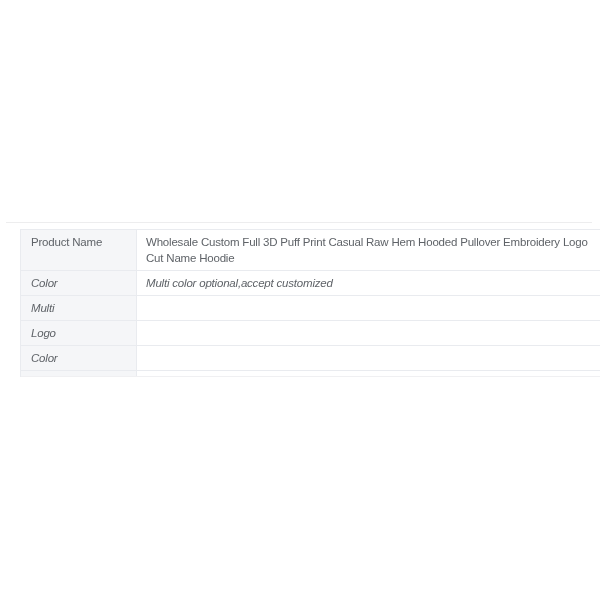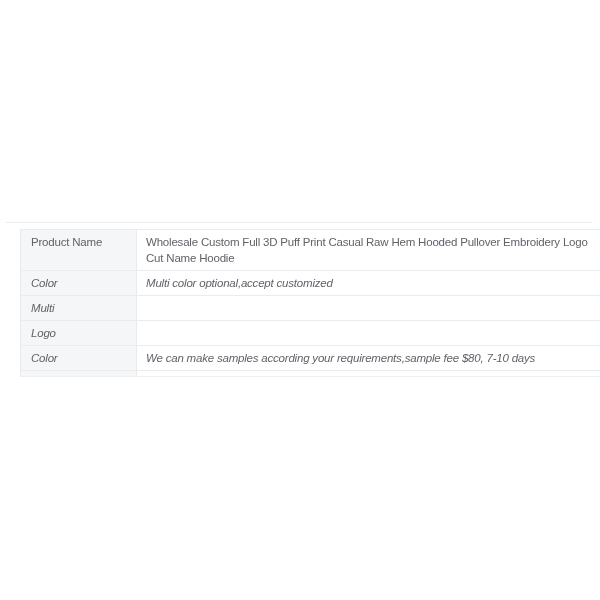--- a/index.html
+++ b/index.html
@@ -97,21 +97,20 @@
   <div class="spec-row single">
     <div class="cell-label">Multi</div>
   </div>
 
   <div class="spec-row single">
     <div class="cell-label">Logo</div>
   </div>
 
   <div class="spec-row single">
     <div class="cell-label">Color</div>
-    <div class="cell-value">We can make samples according your requirements,sample fee $80, 7-10 days</div>
   </div>
 
   <div class="partial-row">
     <div class="cell-label"></div>
     <div class="cell-value"></div>
   </div>
 
 </div>
 
 </body></html>

